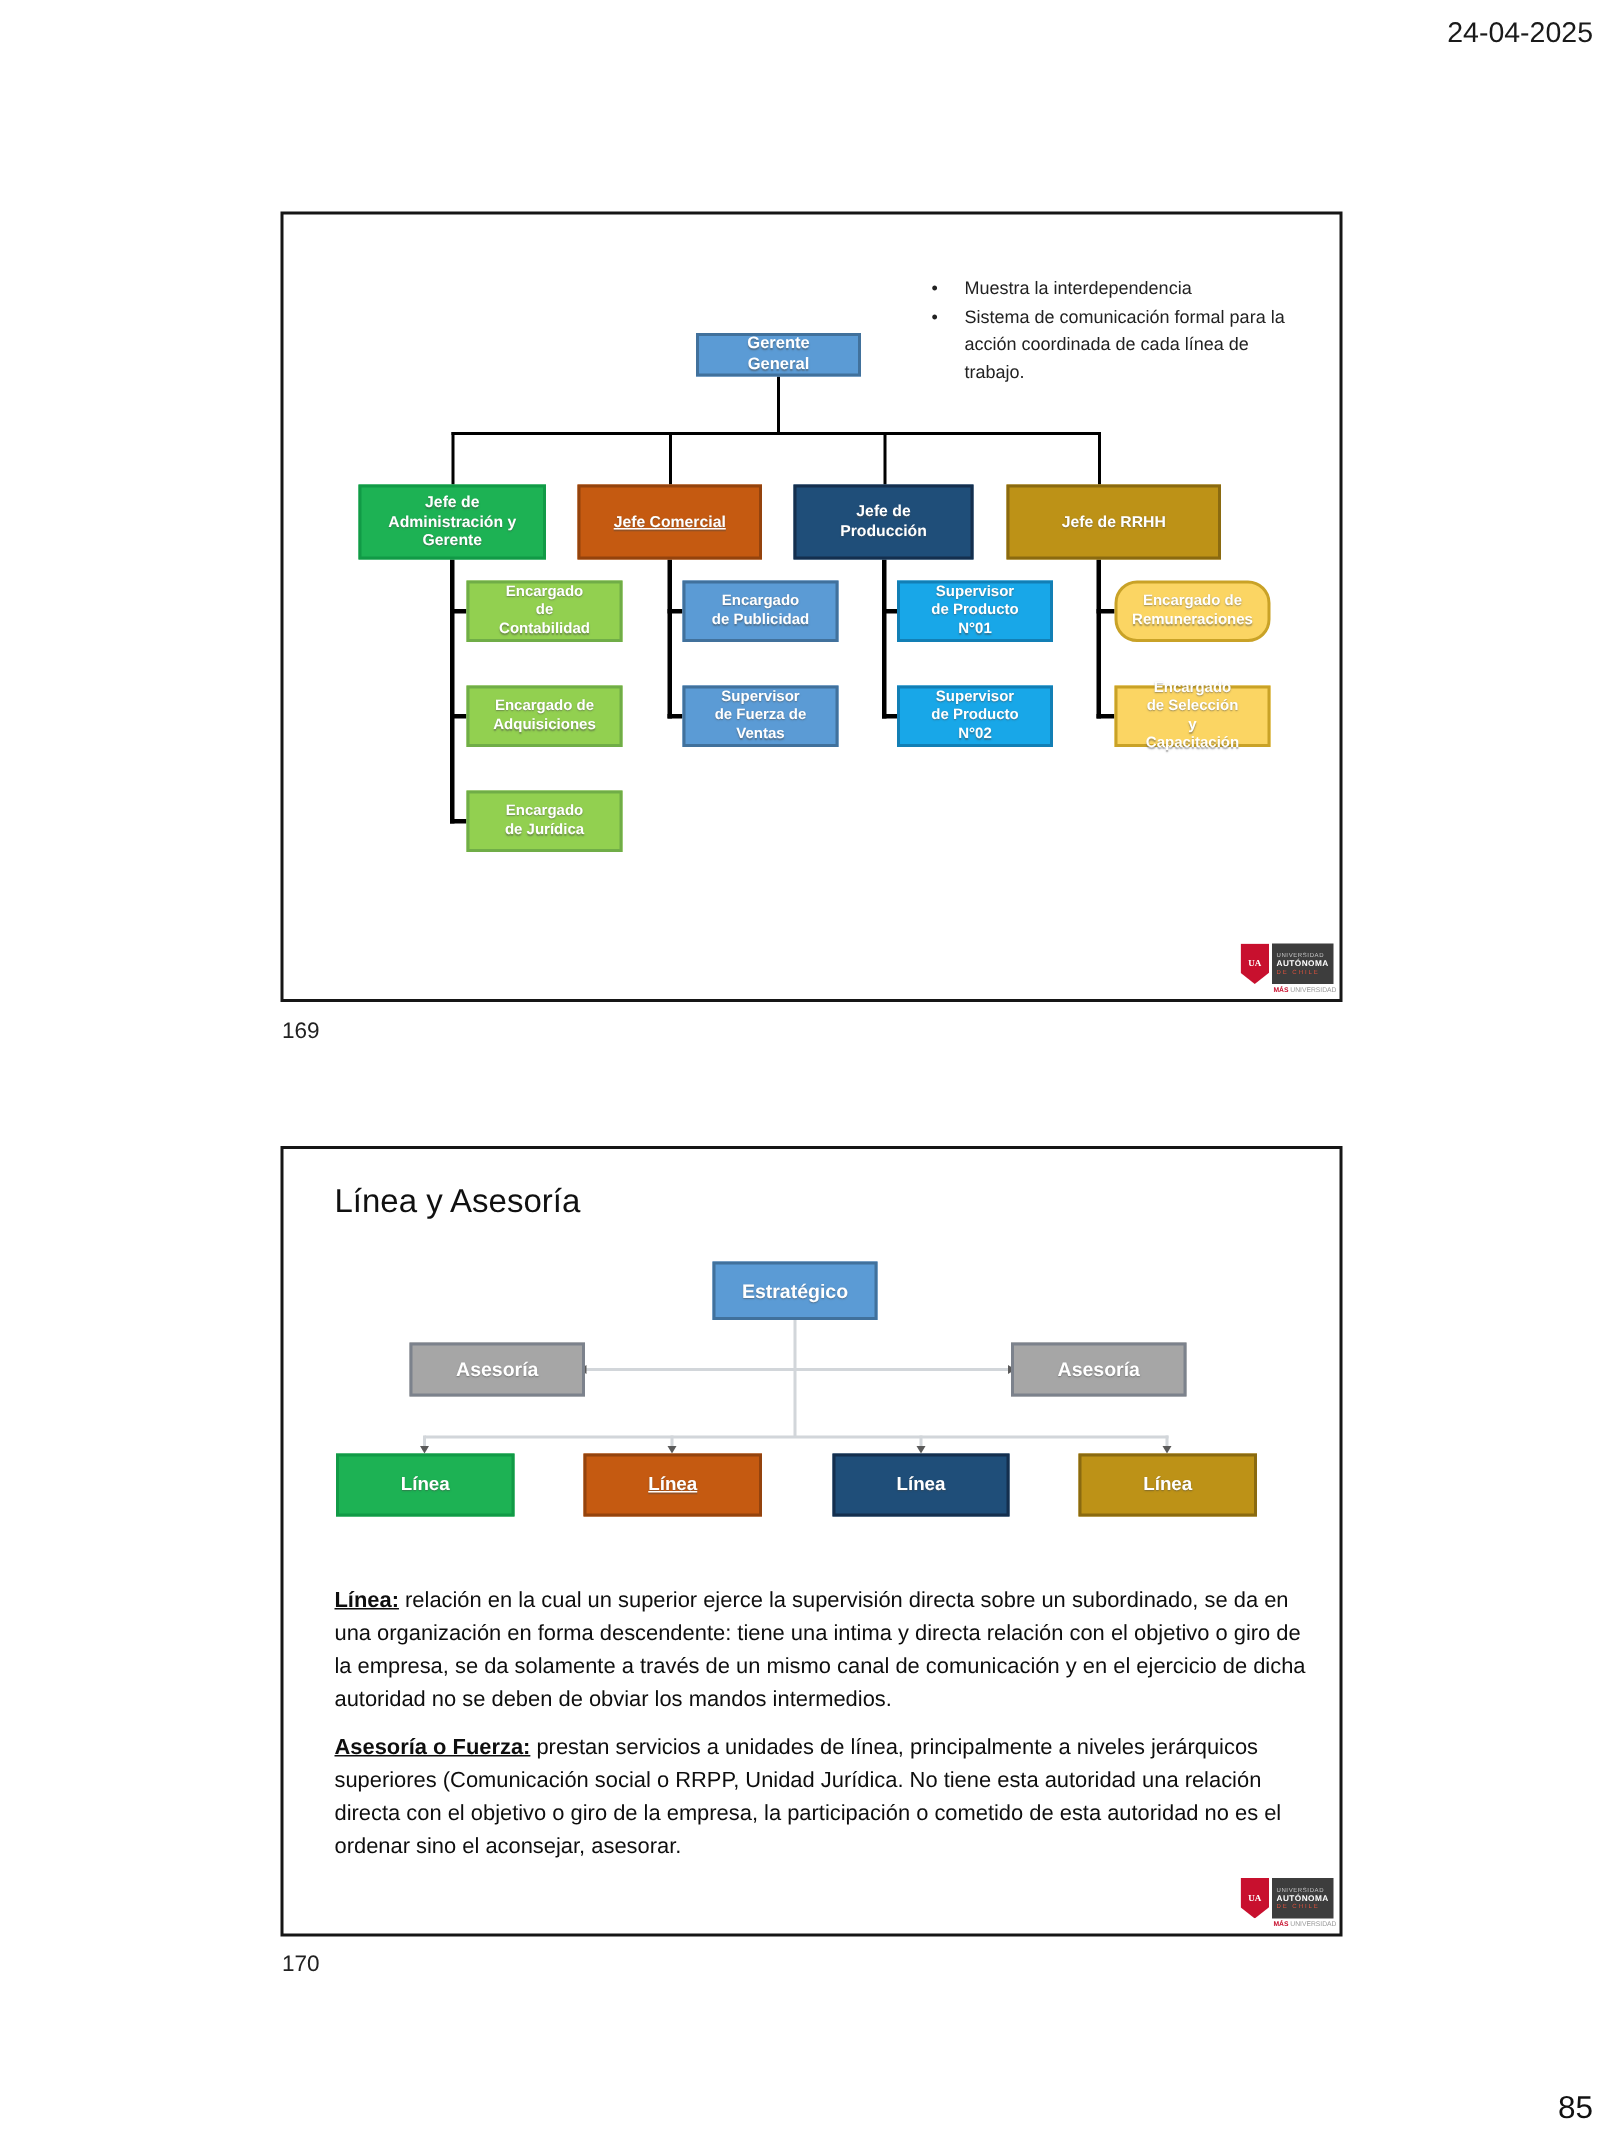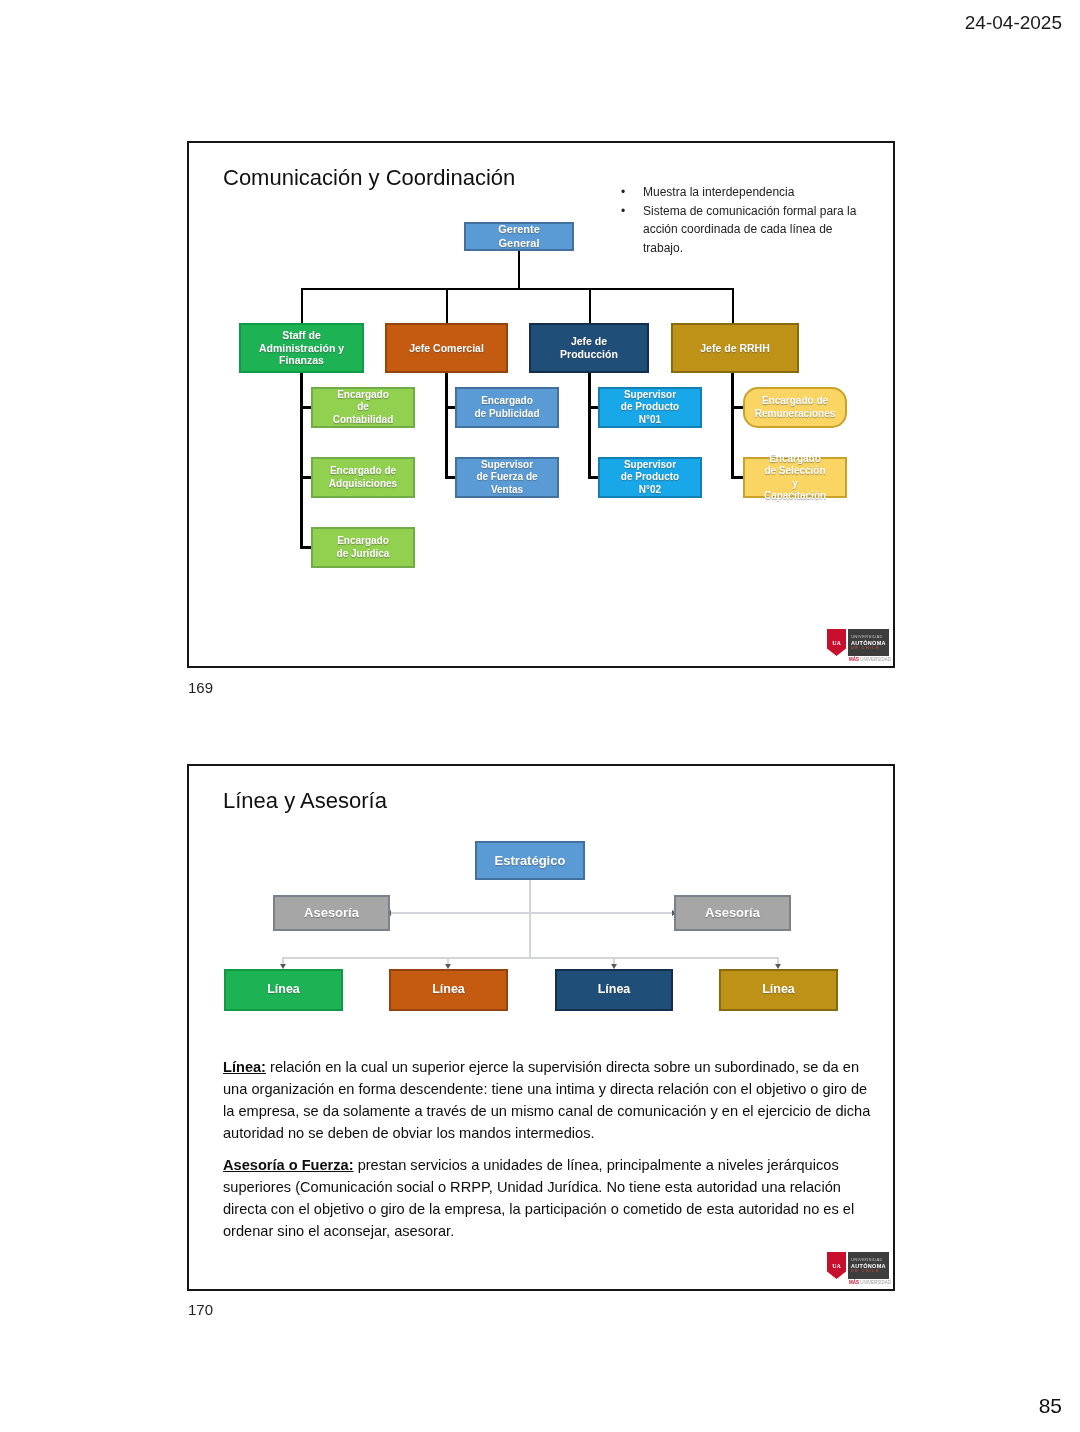--- a/index.html
+++ b/index.html
@@ -23,21 +23,21 @@
   .bullet-row{display:flex;}
   .bullet-dot{width:22px;flex:0 0 22px;text-align:left;padding-left:4px;}
   .bullet-text{flex:1;}
   
   .node{position:absolute;box-sizing:border-box;display:flex;align-items:center;justify-content:center;
         text-align:center;color:#fff;font-weight:bold;
         text-shadow:0 1px 1px rgba(70,70,70,.5);padding:1px 17px;line-height:1.22;}
   .n-blue{background:var(--box-blue);border:2px solid var(--box-blue-border);}
   .n-green{background:var(--box-green);border:2px solid var(--box-green-border);}
   .n-lgreen{background:var(--box-lightgreen);border:2px solid var(--box-lightgreen-border);}
-  .n-orange{background:var(--box-orange);border:2px solid var(--box-orange-border);}
+  .n-orange{background:var(--box-orange);border:2px solid var(--box-orange-border);text-decoration:underline;}
   .n-navy{background:var(--box-navy);border:2px solid var(--box-navy-border);}
   .n-cyan{background:var(--box-cyan);border:2px solid var(--box-cyan-border);}
   .n-gold{background:var(--box-gold);border:2px solid var(--box-gold-border);}
   .n-lyellow{background:var(--box-lightyellow);border:2px solid var(--box-lightyellow-border);}
   .n-gray{background:var(--box-gray);border:2px solid var(--box-gray-border);}
   .mgr{top:180px;height:50px;font-size:10.5px;}
   .sub{width:104px;height:41px;font-size:10px;}
   
   .ln{position:absolute;background:var(--connector-dark);}
   .ln-soft{position:absolute;background:var(--connector-light);}
@@ -62,21 +62,20 @@
 </style>
 </head>
 <body>
 
 <div class="abs page-date">24-04-2025</div>
 <div class="abs page-num-small" style="left:188px;top:679px;">169</div>
 <div class="abs page-num-small" style="left:188px;top:1301px;">170</div>
 <div class="abs page-num-big">85</div>
 
 <div id="slide1" class="abs slide">
-  <div class="abs slide-title">Comunicación y Coordinación</div>
 
   <div class="abs bullets">
     <div class="bullet-row">
       <span class="bullet-dot">•</span>
       <span class="bullet-text">Muestra la interdependencia</span>
     </div>
     <div class="bullet-row">
       <span class="bullet-dot">•</span>
       <span class="bullet-text">Sistema de comunicación formal para la acción coordinada de cada línea de trabajo.</span>
     </div>
@@ -101,24 +100,24 @@
   <div class="ln" style="left:399px;top:230px;width:3px;height:106px;"></div>
   <div class="ln" style="left:399px;top:263px;width:10px;height:3px;"></div>
   <div class="ln" style="left:399px;top:333px;width:10px;height:3px;"></div>
 
   <div class="ln" style="left:542px;top:230px;width:3px;height:106px;"></div>
   <div class="ln" style="left:542px;top:263px;width:12px;height:3px;"></div>
   <div class="ln" style="left:542px;top:333px;width:12px;height:3px;"></div>
 
   <div class="node n-blue" style="left:275px;top:79px;width:110px;height:29px;font-size:11px;">Gerente General</div>
 
-  <div class="node n-green mgr" style="left:50px;width:125px;">Staff de Administración y Finanzas</div>
+  <div class="node n-green mgr" style="left:50px;width:125px;">Jefe de Administración y Gerente</div>
   <div class="node n-orange mgr" style="left:196px;width:123px;">Jefe Comercial</div>
   <div class="node n-navy mgr" style="left:340px;width:120px;">Jefe de Producción</div>
-  <div class="node n-gold mgr" style="left:482px;width:128px;">Jefe de RRHH</div>
+  <div class="node n-gold mgr" style="left:482px;width:143px;">Jefe de RRHH</div>
 
   <div class="node n-lgreen sub" style="left:122px;top:244px;">Encargado de Contabilidad</div>
   <div class="node n-lgreen sub" style="left:122px;top:314px;">Encargado de Adquisiciones</div>
   <div class="node n-lgreen sub" style="left:122px;top:384px;">Encargado de Jurídica</div>
 
   <div class="node n-blue sub" style="left:266px;top:244px;">Encargado de Publicidad</div>
   <div class="node n-blue sub" style="left:266px;top:314px;">Supervisor de Fuerza de Ventas</div>
 
   <div class="node n-cyan sub" style="left:409px;top:244px;">Supervisor de Producto N°01</div>
   <div class="node n-cyan sub" style="left:409px;top:314px;">Supervisor de Producto N°02</div>

